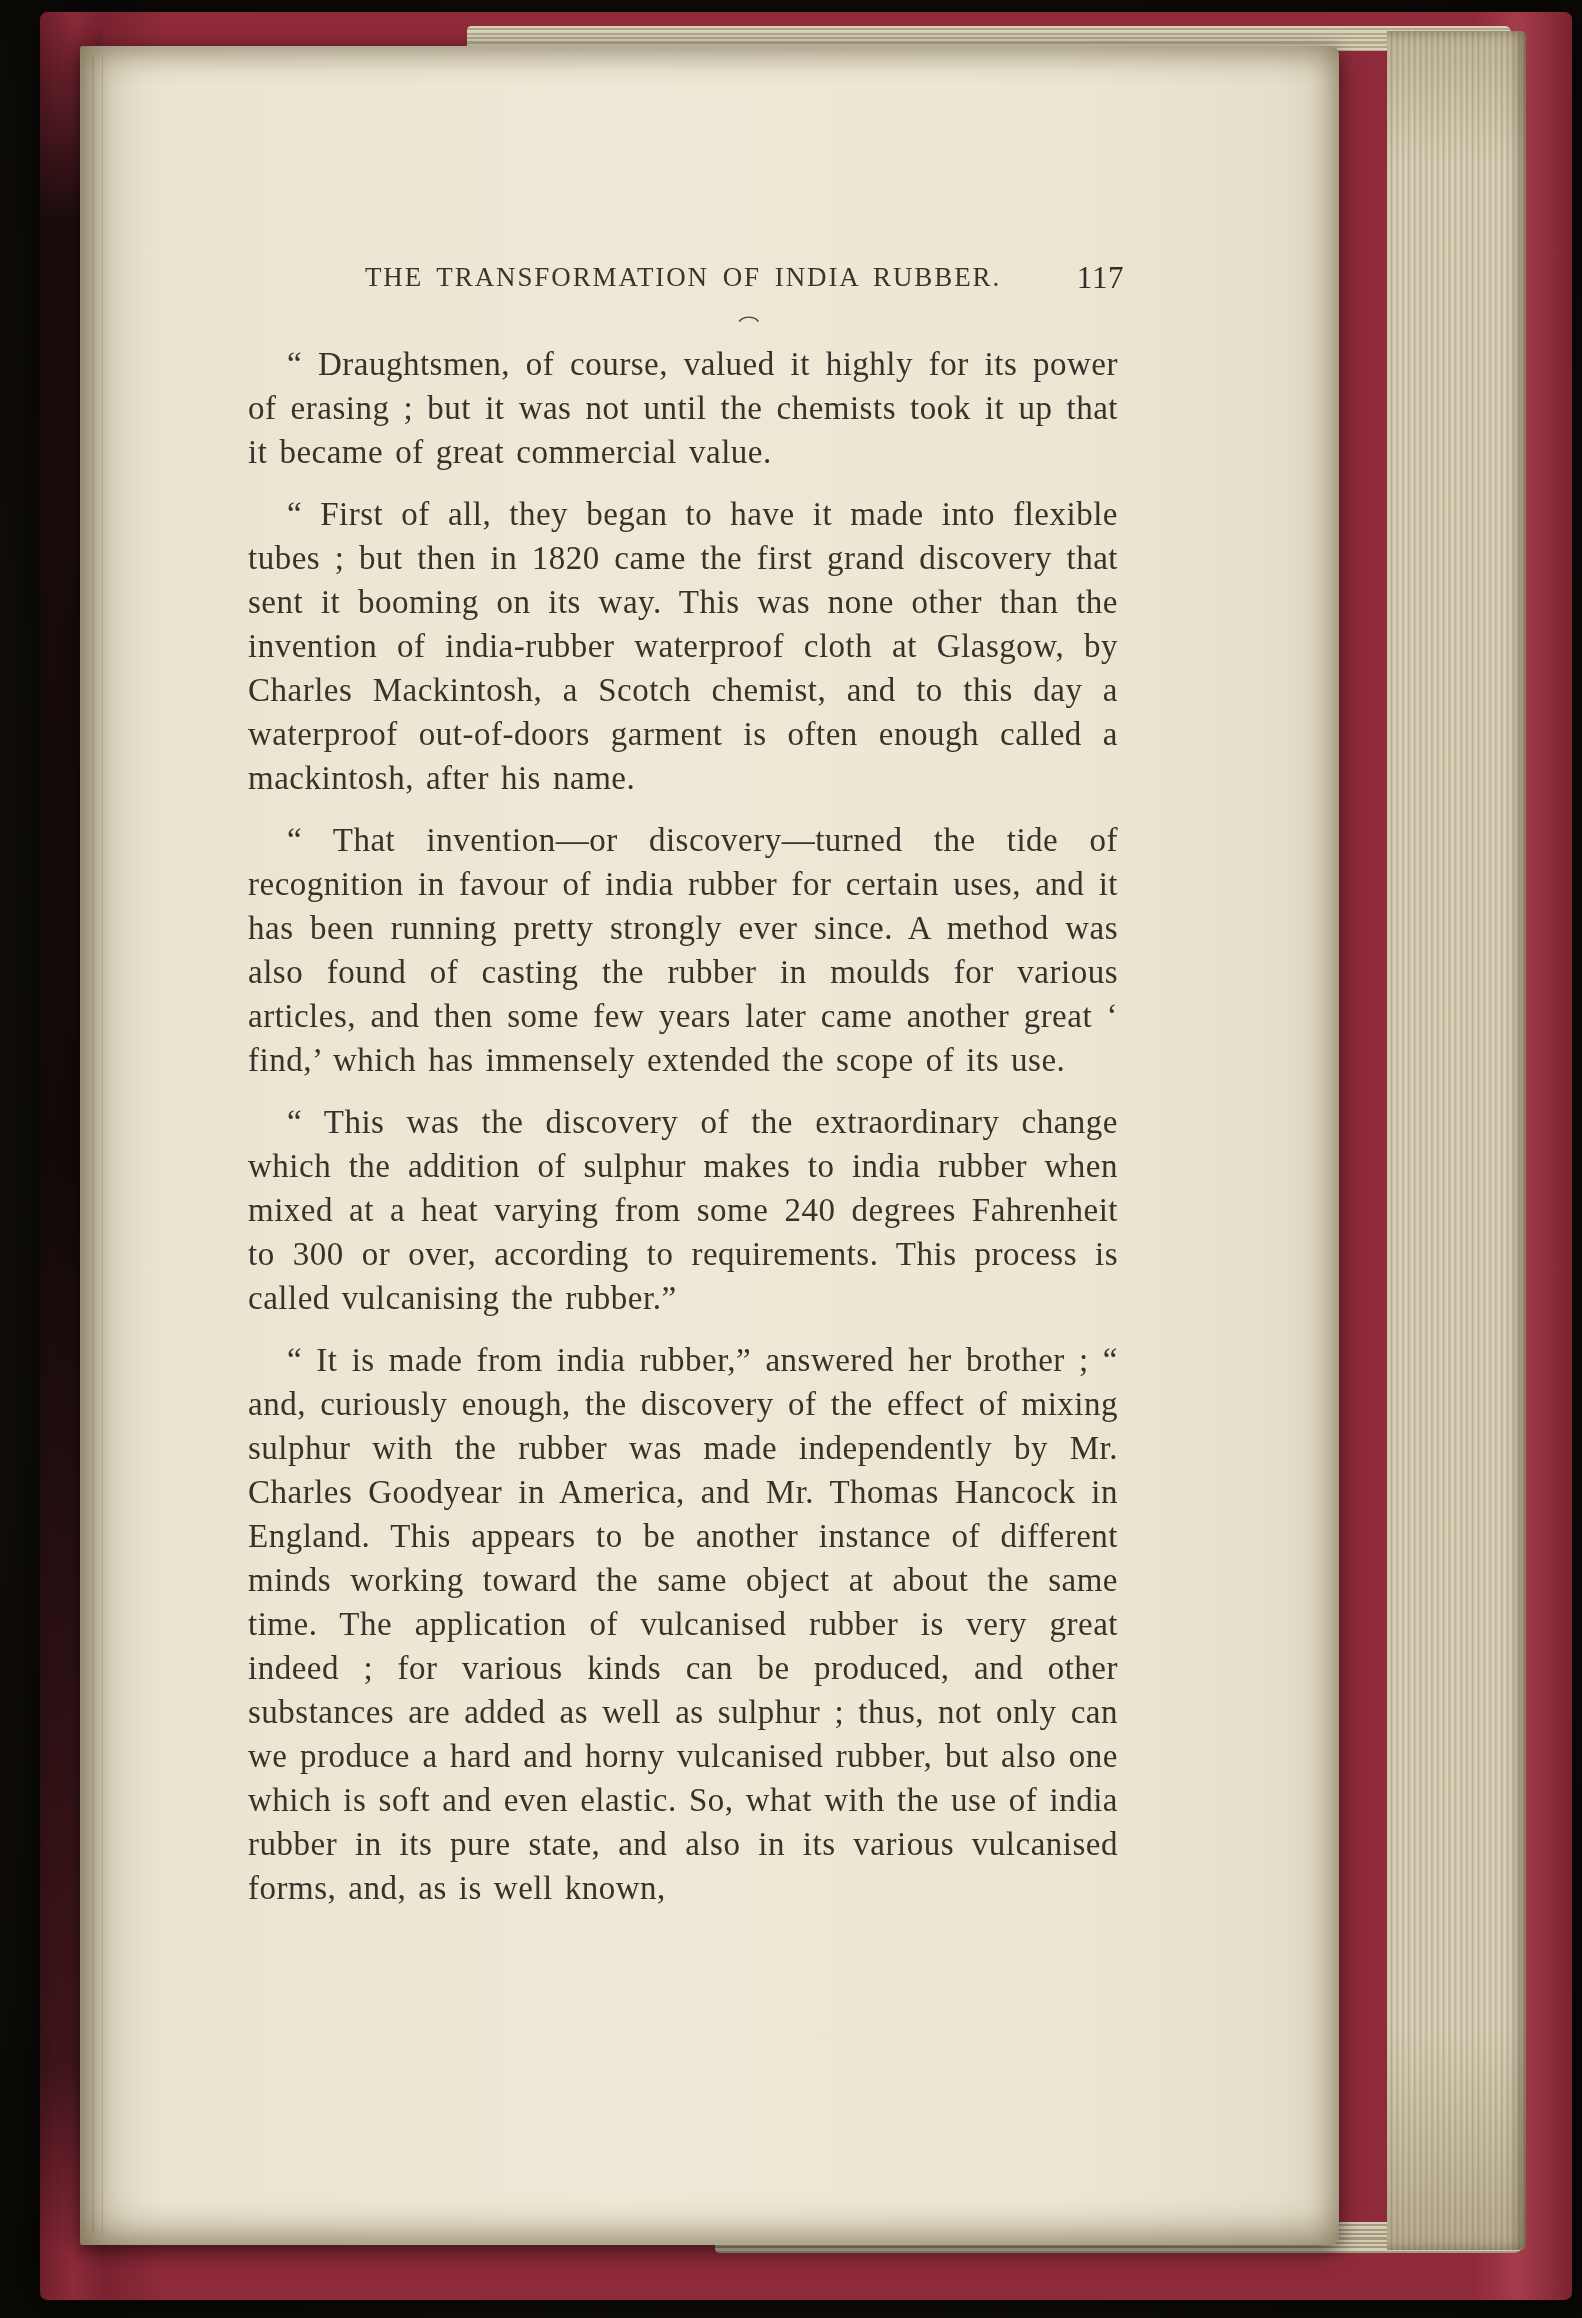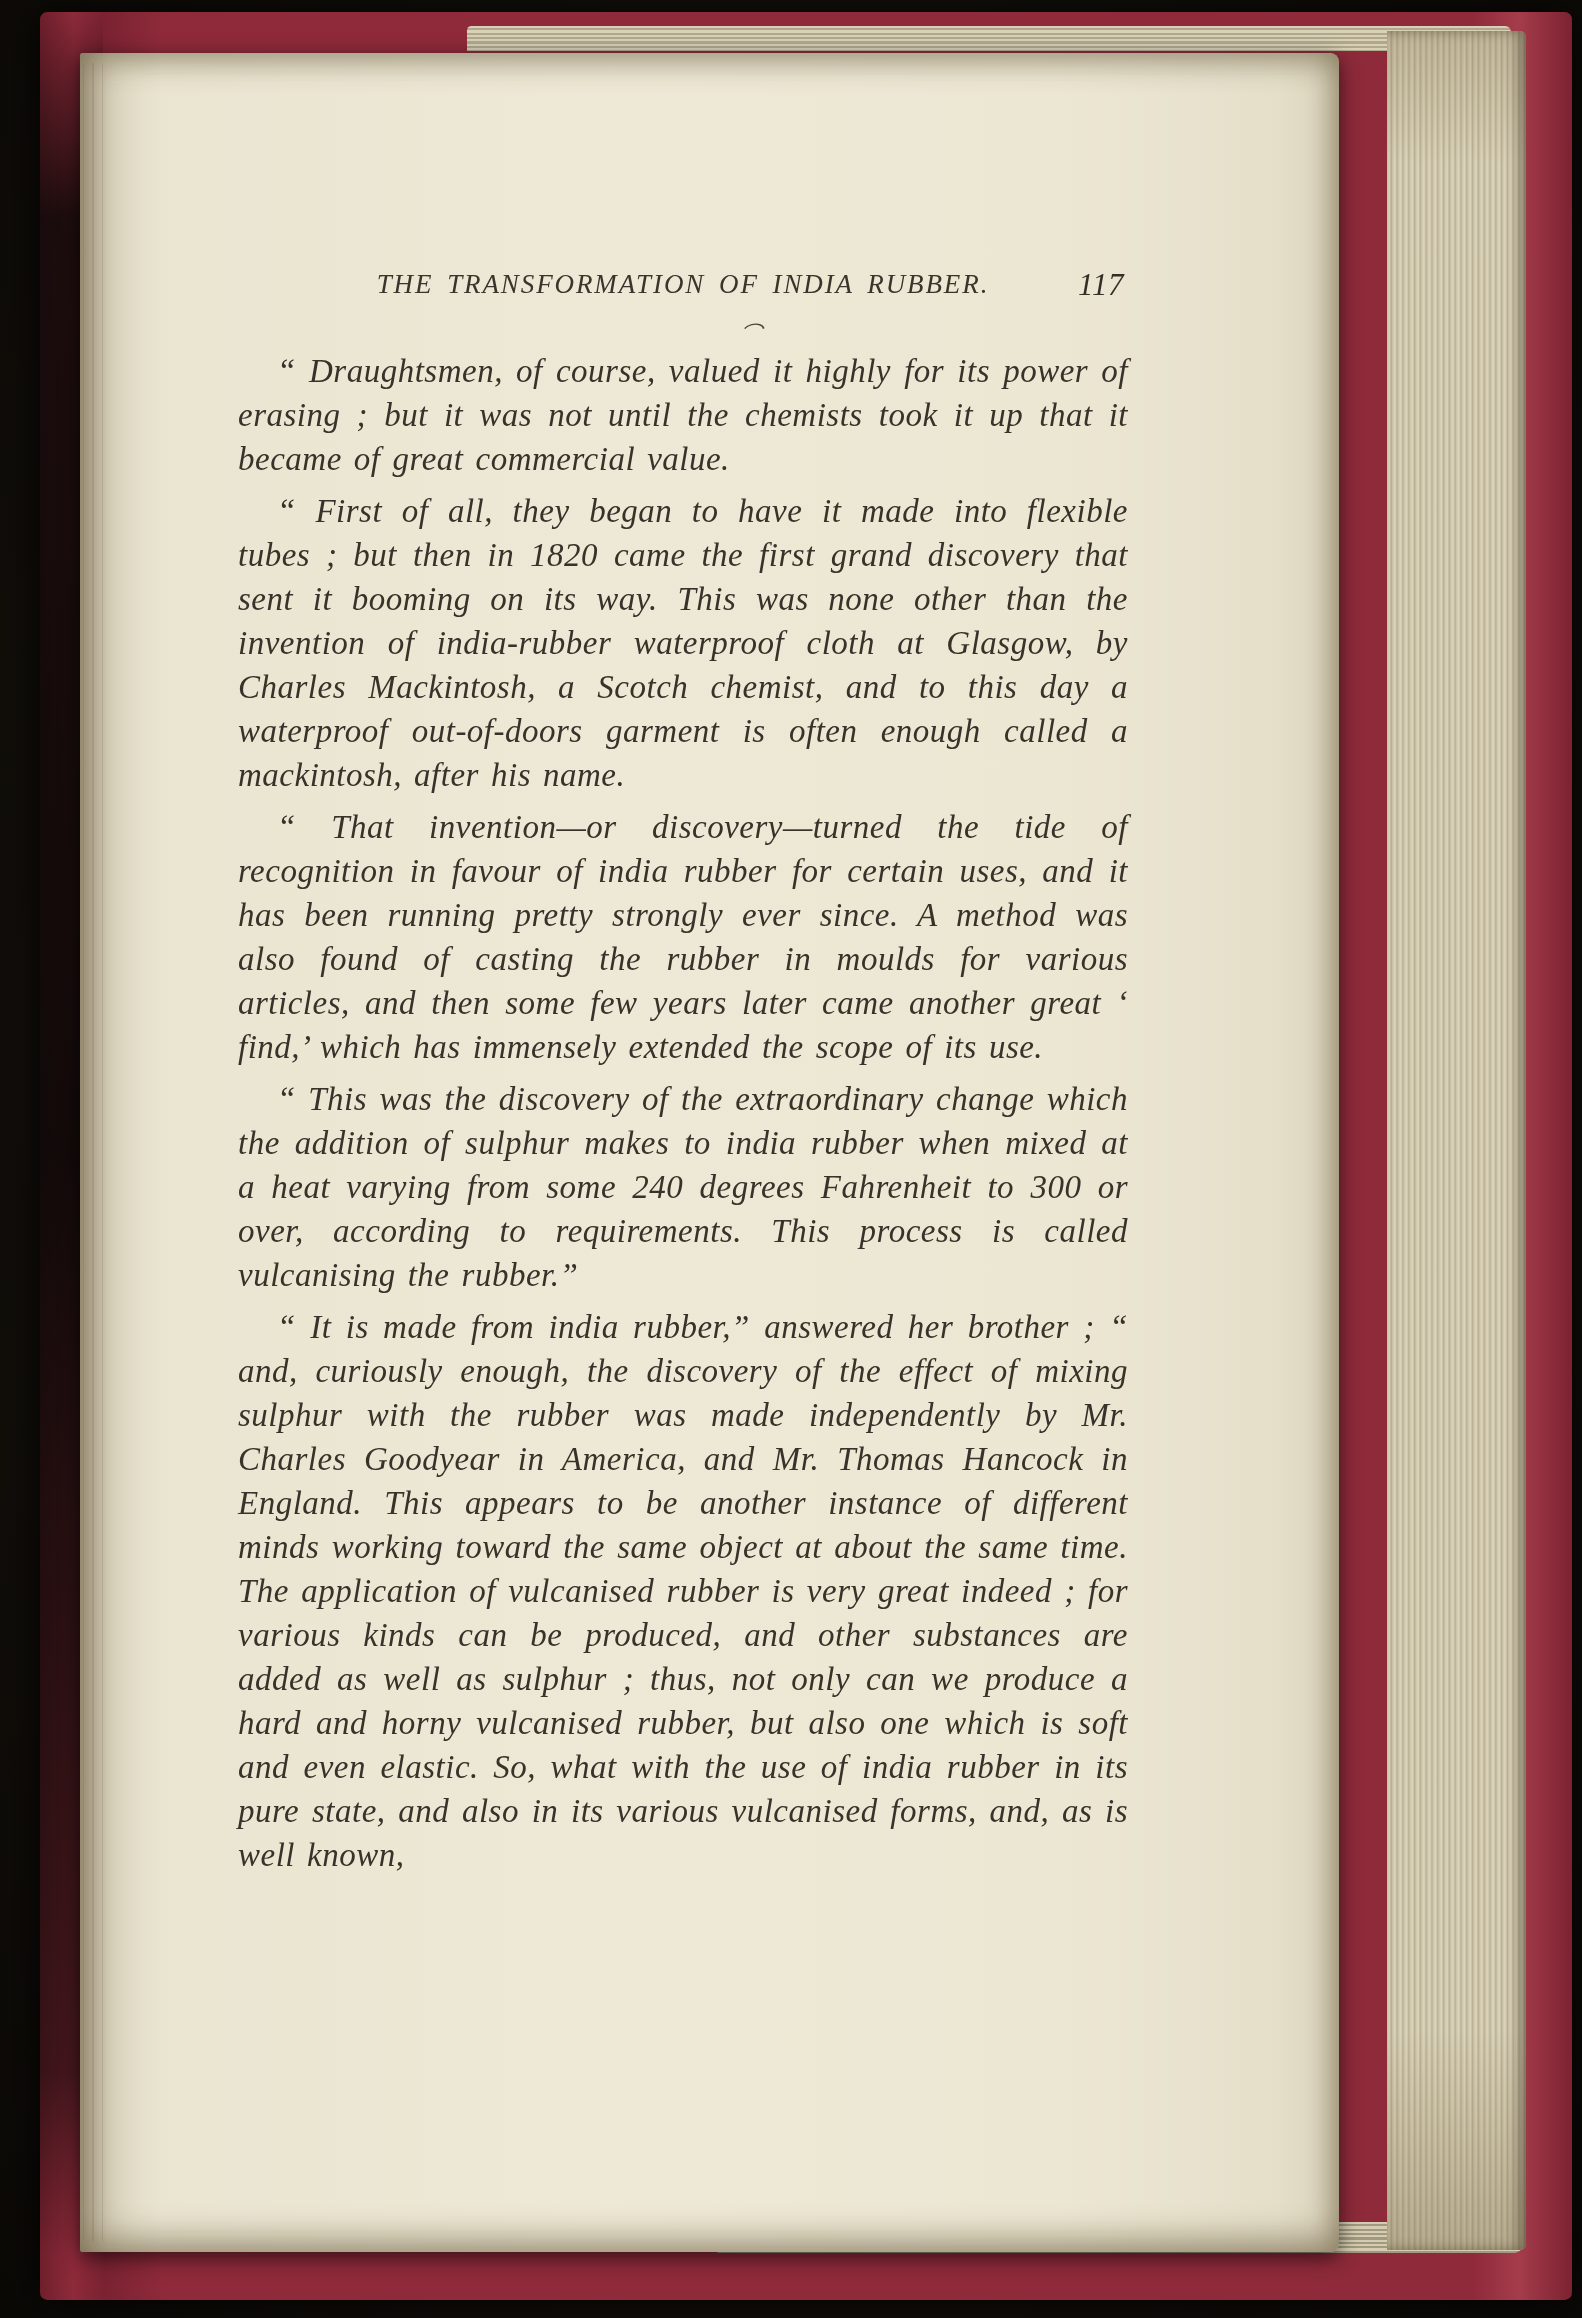--- a/index.html
+++ b/index.html
@@ -77,34 +77,33 @@
     background:
       linear-gradient(180deg, rgba(120,100,65,0.25) 0%, rgba(120,100,65,0) 6%, rgba(120,100,65,0) 90%, rgba(120,100,65,0.35) 100%),
       repeating-linear-gradient(90deg,
         #cfc7ad 0px, #ddd6bd 2.2px, #b9b094 4.4px, #cfc7ad 5.8px);
     box-shadow: inset -7.3px 0 11.7px rgba(60,45,30,0.5);
   }
   
   .page {
     position: absolute;
     left: 80px;
-    top: 53px;
+    top: 46px;
     width: 1259px;
     height: 2199px;
     border-radius: 2.9px 8.8px 8.8px 2.9px;
     background: linear-gradient(90deg,
       #c6bfa8 0%, #ddd7c1 2.2%, #eae5d1 6.5%,
       #eee9d6 42%, #ece7d3 78%, #e5dfca 95%, #d9d2bb 100%);
     box-shadow:
       inset 0 14.6px 25px rgba(95,78,50,0.25),
       inset 0 -19px 29px rgba(95,78,50,0.30),
       inset 22px 0 34px rgba(95,78,50,0.28),
       inset -13px 0 22px rgba(112,94,62,0.20),
       0 5.8px 20.4px rgba(0,0,0,0.6);
-    font-style: italic;
   }
   .gutter-lines {
     position: absolute;
     left: 2.9px;
     top: 10.2px;
     width: 25px;
     height: 2178px;
     background: repeating-linear-gradient(90deg,
       rgba(120,100,70,0.22) 0px, rgba(120,100,70,0.22) 1.5px,
       rgba(0,0,0,0) 1.5px, rgba(0,0,0,0) 9.5px);
@@ -149,21 +148,21 @@
   .body-text {
     margin-top: 42px;
     font-size: 33px;
     line-height: 44px;
     color: #37322a;
     text-align: justify;
     letter-spacing: 0.5px;
     word-spacing: 3.3px;
   }
   .body-text p {
-    margin: 8px;
+    margin: 18px;
     text-indent: 39px;
   }
 </style>
 </head>
 <body>
 
 <div class="scene">
 
   <div class="cover"></div>
   <div class="cover-shadow"></div>

